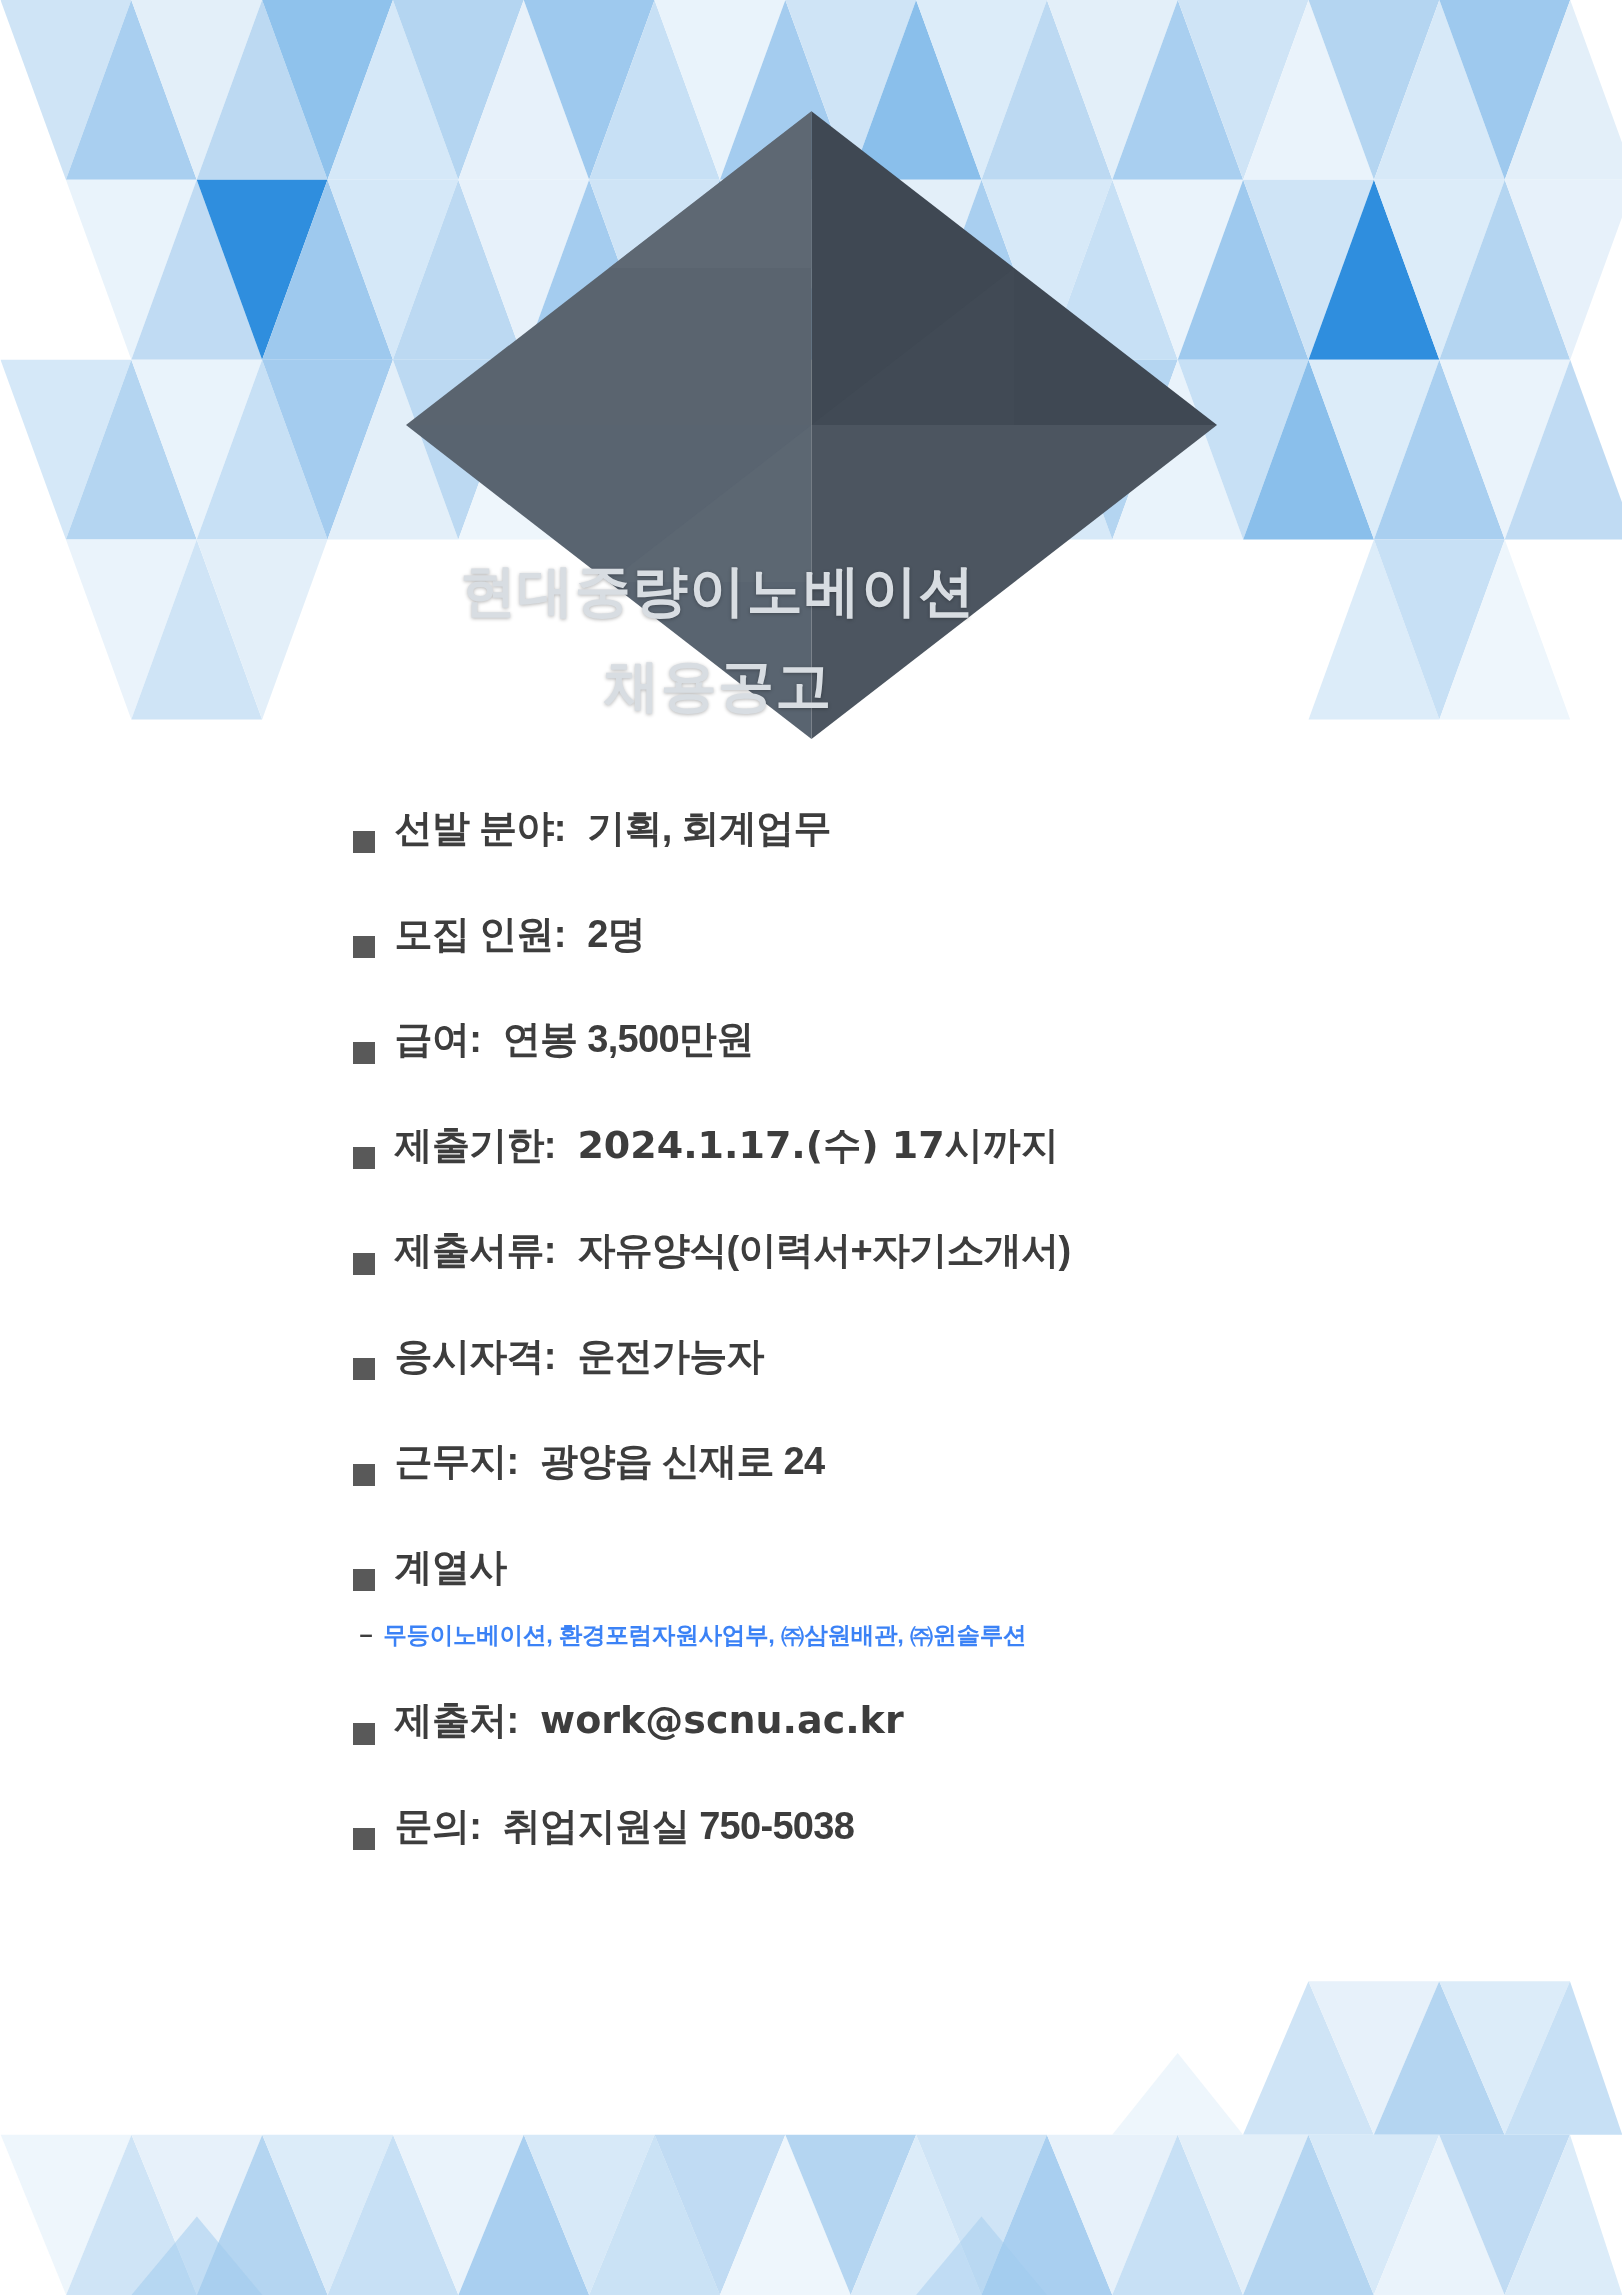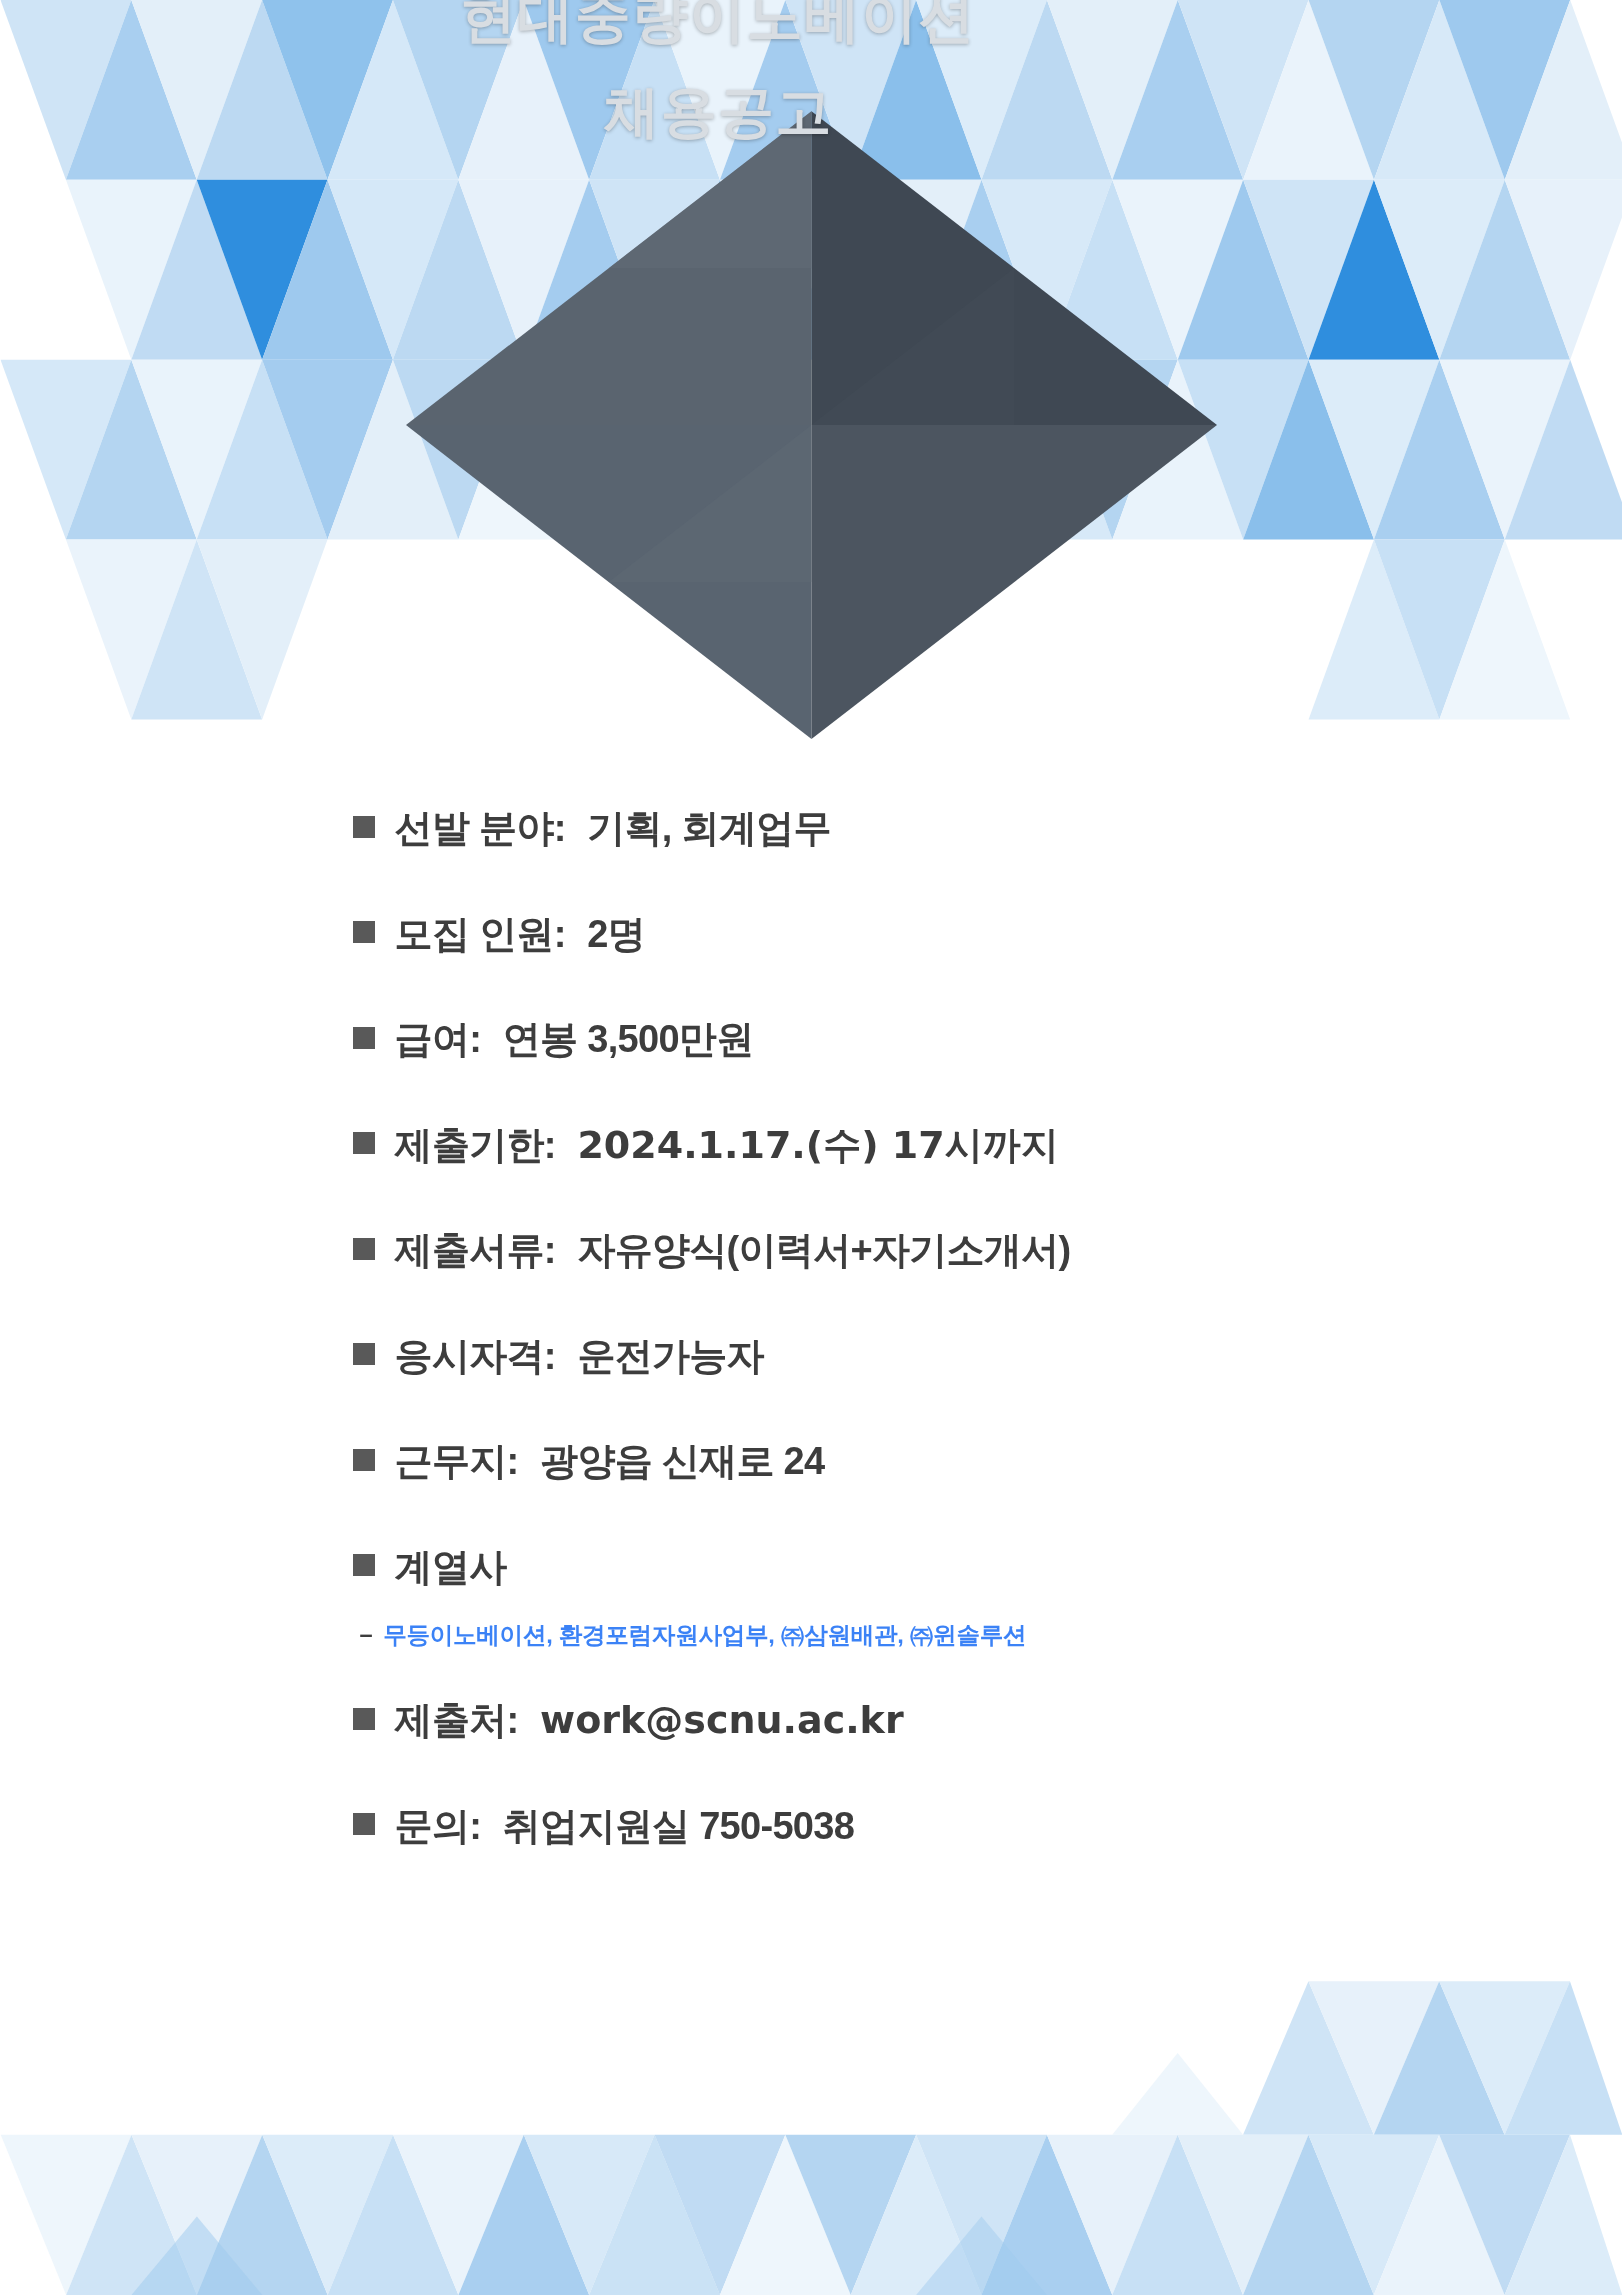--- a/index.html
+++ b/index.html
@@ -23,25 +23,25 @@
     width: 1623px;
     pointer-events: none;
   }
   #deco-top { top: 0; height: 811px; }
   #deco-bottom { bottom: 0; height: 340px; }
 
   
   .title-wrap {
     position: absolute;
     left: 0;
-    top: 8px;
+    top: 0;
     width: 1436px;
     height: 733px;
     display: flex;
-    align-items: flex-start;
+    align-items: flex-end;
     justify-content: center;
   }
   .title-text {
     position: relative;
     z-index: 5;
     text-align: center;
     color: #d8dde2;
     font-size: 56px;
     font-weight: 700;
     line-height: 1.7;
@@ -52,21 +52,21 @@
 
   
   .content {
     position: absolute;
     left: 353px;
     top: 805px;
     width: 1152px;
   }
   .item {
     display: flex;
-    align-items: flex-start;
+    align-items: flex-end;
     margin-bottom: 58px;
   }
   .bullet {
     flex: 0 0 auto;
     width: 22px;
     height: 22px;
     background: #595959;
     margin-top: 10.5px;
     margin-right: 19.6px;
   }

